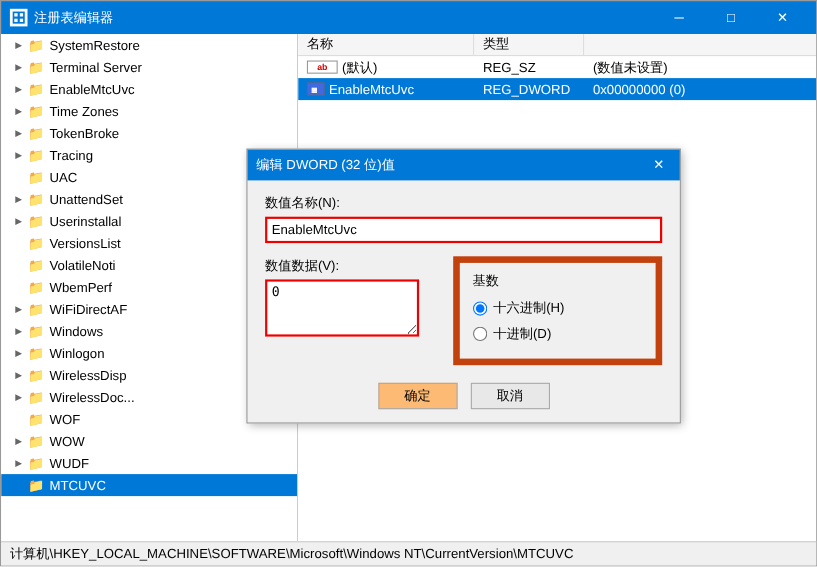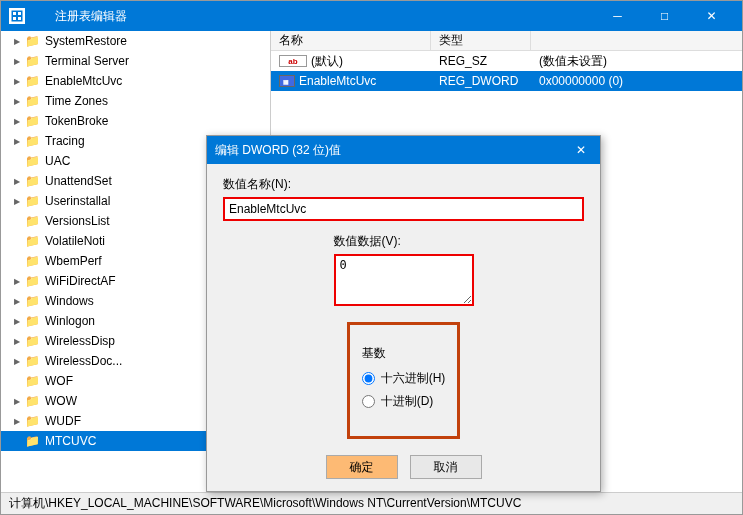--- a/index.html
+++ b/index.html
@@ -40,21 +40,20 @@
       font-size: 10px;
       display: flex;
       align-items: center;
       justify-content: center;
       color: #0078d7;
     }
 
     .title-bar-title {
       flex: 1;
       font-size: 12px;
-      margin-left: 24px;
     }
 
     .title-bar-controls {
       display: flex;
       gap: 2px;
     }
 
     .title-bar-btn {
       width: 45px;
       height: 30px;
@@ -240,21 +239,21 @@
     .dialog-overlay {
       position: fixed;
       top: 0; left: 0; right: 0; bottom: 0;
       z-index: 100;
       pointer-events: none;
     }
 
     .dialog {
       position: absolute;
       top: 135px;
-      left: 206px;
+      left: 224px;
       width: 395px;
       background: #f0f0f0;
       border: 1px solid #999;
       box-shadow: 2px 2px 8px rgba(0,0,0,0.3);
       pointer-events: all;
     }
 
     .dialog-title-bar {
       background: #0078d7;
       color: white;
@@ -295,43 +294,42 @@
       padding: 2px 4px;
       font-size: 12px;
       background: white;
       outline: none;
       margin-bottom: 12px;
     }
 
     .dialog-row {
       display: flex;
       gap: 16px;
-      align-items: center;
-      flex-direction: column;
+      align-items: flex-start;
     }
 
     .dialog-value-section {
       flex: 1;
     }
 
     .dialog-value-input {
       width: 140px;
       height: 52px;
       border: 2px solid #e00;
       padding: 2px 4px;
       font-size: 12px;
       background: white;
       outline: none;
       vertical-align: top;
     }
 
     .dialog-base-section {
       flex: 1;
-      border: 3px solid #c2410c;
-      padding: 20px 12px;
+      border: 6px solid #c2410c;
+      padding: 8px 12px;
     }
 
     .dialog-base-label {
       font-size: 12px;
       margin-bottom: 8px;
     }
 
     .radio-row {
       display: flex;
       align-items: center;

